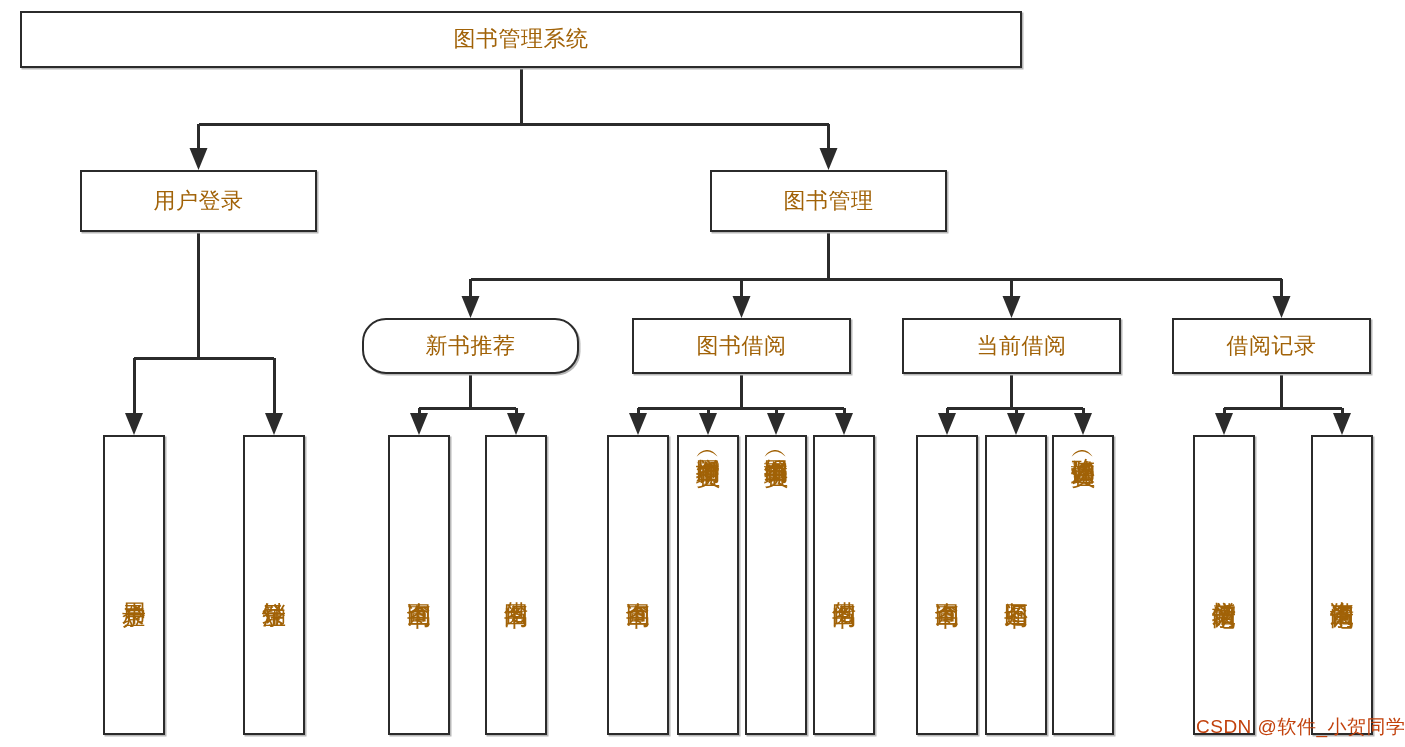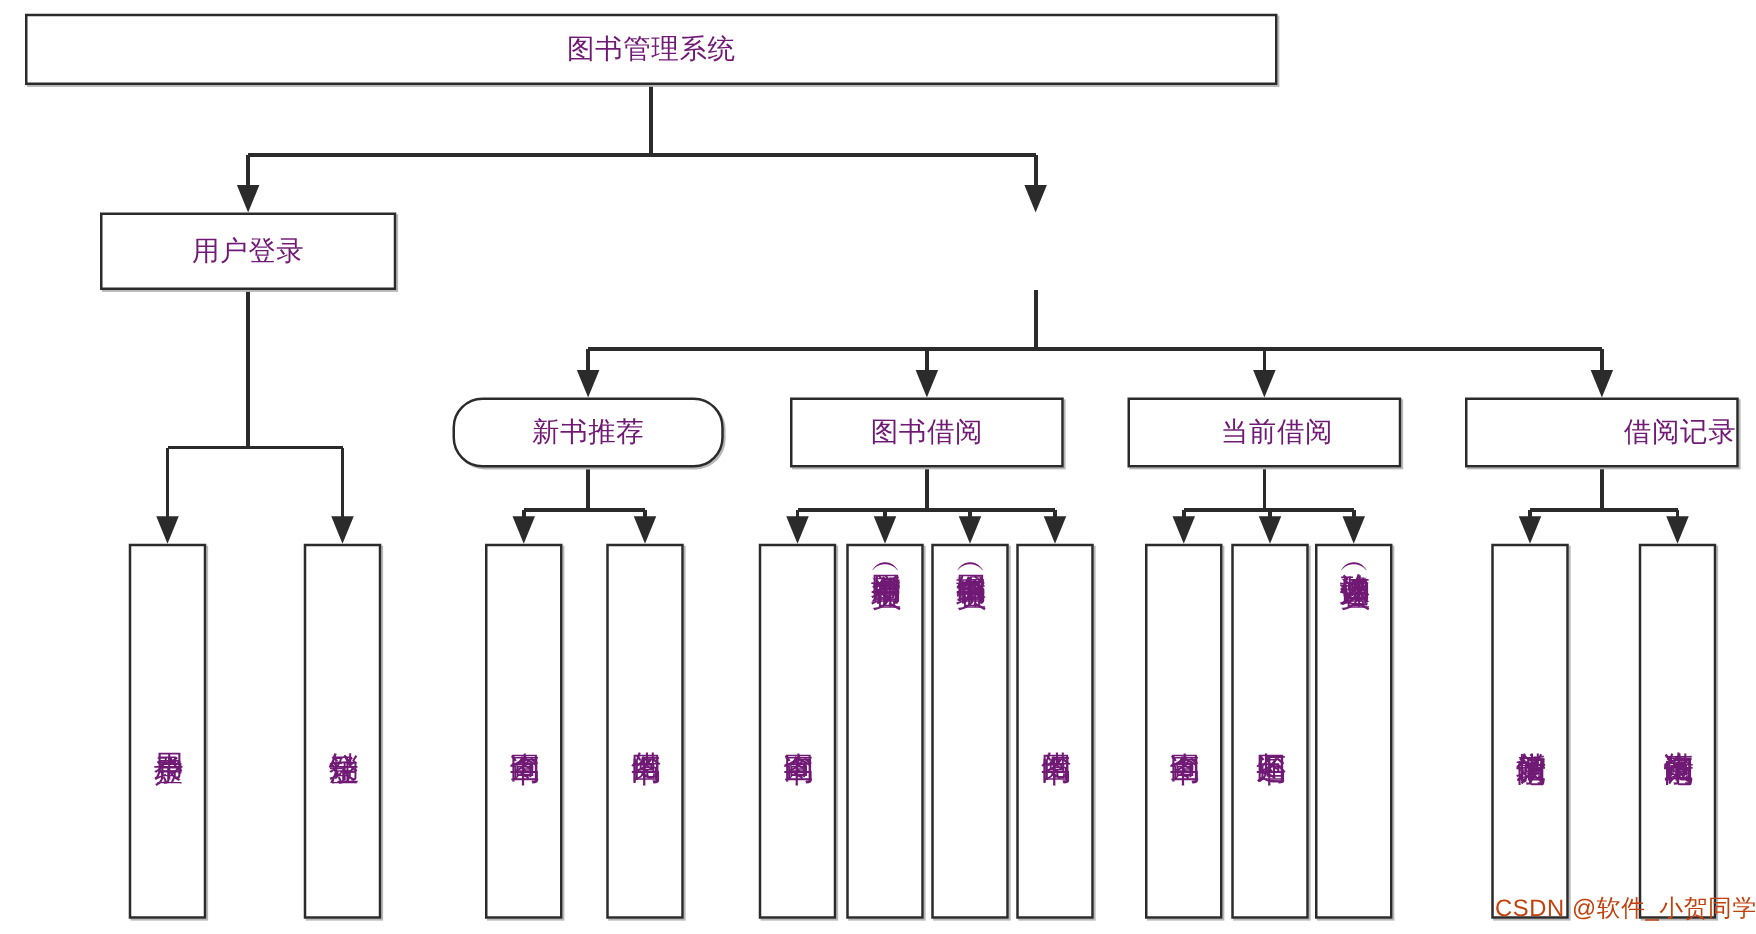--- a/index.html
+++ b/index.html
@@ -28,21 +28,21 @@
   }
   .node {
     position: absolute;
     box-sizing: border-box;
     background: #ffffff;
     border: 2px solid #2b2b2b;
     box-shadow: 1.5px 1.5px 0 0 #b8b8b8;
     display: flex;
     align-items: center;
     justify-content: center;
-    color: #701a75;
+    color: #a16207;
   }
   .node.horizontal .node-label {
     writing-mode: horizontal-tb;
     font-size: 22px;
     line-height: 1.2;
     letter-spacing: 0.5px;
     white-space: nowrap;
   }
   .node.vertical {
     align-items: flex-start;
@@ -133,31 +133,34 @@
       <path d="M 1333 413 L 1351 413 L 1342 435 Z" fill="#2b2b2b"></path>
     </svg>
 
   <div class="node horizontal" style="left:20px; top:11px; width:1002px; height:57px;">
     <span class="node-label">图书管理系统</span>
   </div>
 
   <div class="node horizontal" style="left:80px; top:170px; width:237px; height:62px;">
     <span class="node-label">用户登录</span>
   </div>
+  <div class="node horizontal" style="left:710px; top:170px; width:237px; height:62px;">
+    <span class="node-label">图书管理</span>
+  </div>
 
   <div class="node horizontal" style="left:362px; top:318px; width:217px; height:56px;border-radius:24px;">
     <span class="node-label">新书推荐</span>
   </div>
   <div class="node horizontal" style="left:632px; top:318px; width:219px; height:56px;">
     <span class="node-label">图书借阅</span>
   </div>
   <div class="node horizontal" style="left:902px; top:318px; width:219px; height:56px;padding-left:20px;">
     <span class="node-label">当前借阅</span>
   </div>
-  <div class="node horizontal" style="left:1172px; top:318px; width:219px; height:56px;justify-content:flex-end;">
+  <div class="node horizontal" style="left:1172px; top:318px; width:199px; height:56px;">
     <span class="node-label">借阅记录</span>
   </div>
 
   <div class="node vertical mid-text" style="left:103px; top:435px; width:62px; height:300px;">
     <span class="node-label">用户登录</span>
   </div>
   <div class="node vertical mid-text" style="left:243px; top:435px; width:62px; height:300px;">
     <span class="node-label">注销登录</span>
   </div>
 

